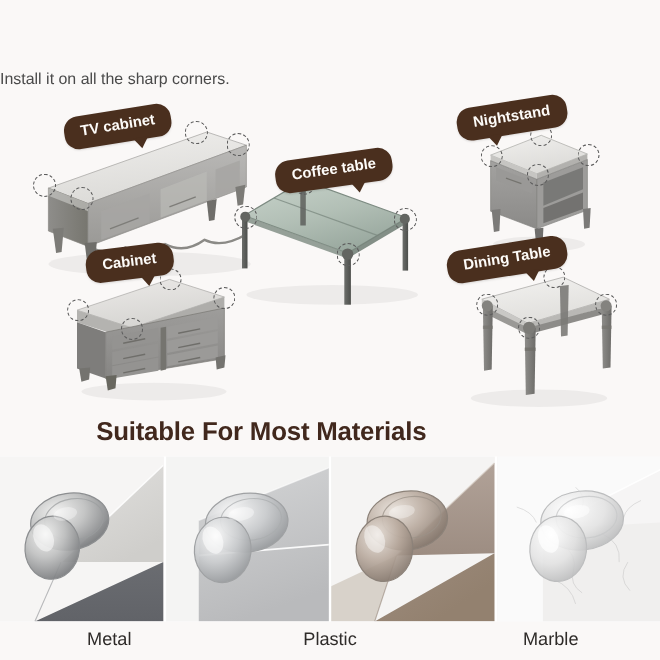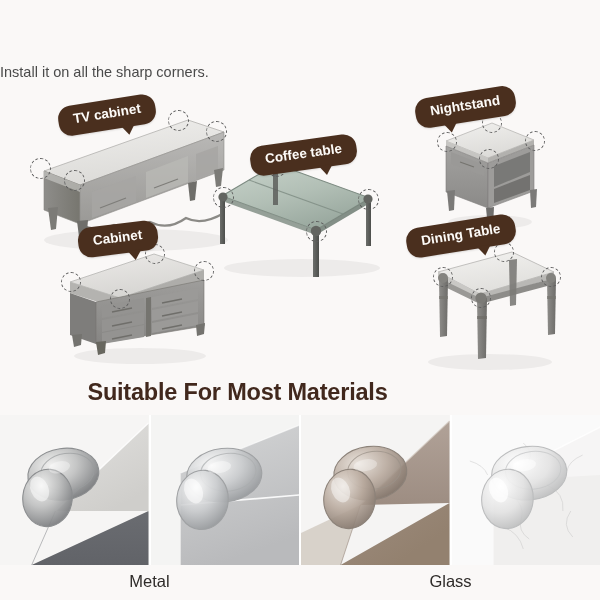--- a/index.html
+++ b/index.html
@@ -514,16 +514,17 @@
         <ellipse cx="56" cy="84" rx="26" ry="30" fill="url(#gMar)" stroke="#bcbdbe" stroke-width="1.1" transform="rotate(6 56 84)"></ellipse>
         <ellipse cx="47" cy="75" rx="9" ry="13" fill="#ffffff" opacity="0.7" transform="rotate(-22 47 75)"></ellipse>
         <ellipse cx="73" cy="50" rx="12" ry="6" fill="#ffffff" opacity="0.5" transform="rotate(-10 73 50)"></ellipse>
       </svg>
     </div>
 
   </div>
 
   <div class="material-labels">
     <div class="material-label">Metal</div>
-    <div class="material-label">Glass</div>
+    <div class="material-label">Plastic</div>
+    <div class="material-label">Marble</div>
   </div>
 
 </div>
 
 </body></html>

